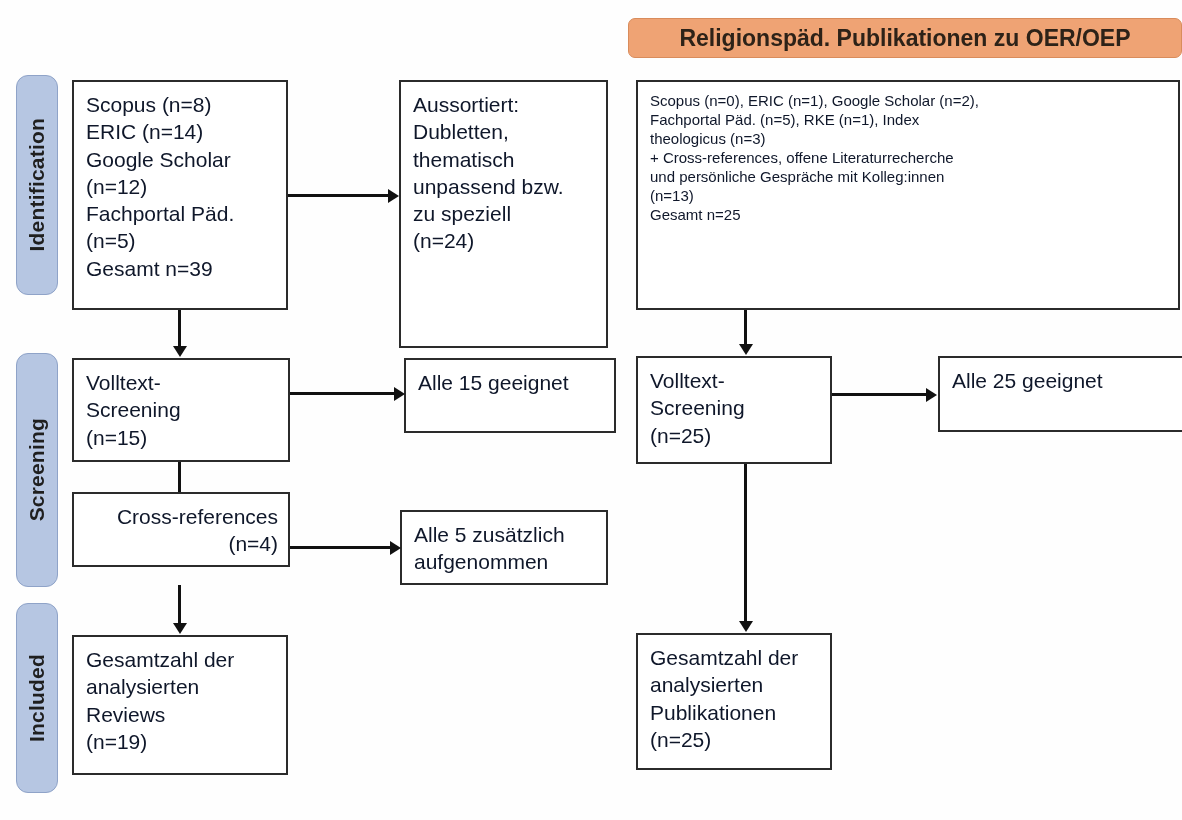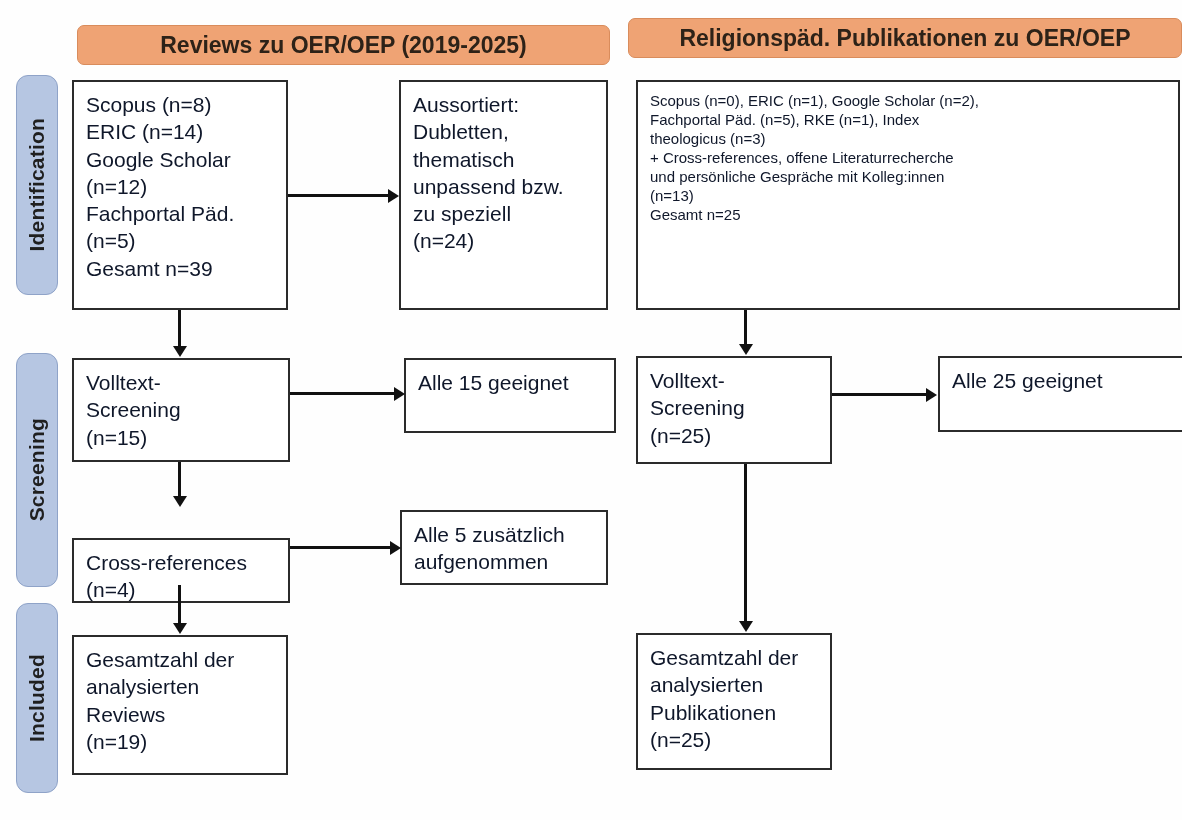--- a/index.html
+++ b/index.html
@@ -111,39 +111,36 @@
   </div>
 
   <div class="stage-tab" style="left:16px; top:353px; width:40px; height:232px;">
     <span class="stage-label">Screening</span>
   </div>
 
   <div class="stage-tab" style="left:16px; top:603px; width:40px; height:188px;">
     <span class="stage-label">Included</span>
   </div>
 
-  <div class="col-header" style="left:77px; top:25px; width:531px; height:38px;">
-    <span>Reviews zu OER/OEP (2019-2025)</span>
-  </div>
 
   <div class="col-header" style="left:628px; top:18px; width:552px; height:38px;">
     <span>Religionspäd. Publikationen zu OER/OEP</span>
   </div>
 
   <div class="flow-box" style="left:72px; top:80px; width:216px; height:230px;">
     <span class="box-text">Scopus (n=8)
 ERIC (n=14)
 Google Scholar
 (n=12)
 Fachportal Päd.
 (n=5)
 Gesamt n=39</span>
   </div>
 
-  <div class="flow-box" style="left:399px; top:80px; width:209px; height:230px;">
+  <div class="flow-box" style="left:399px; top:80px; width:209px; height:268px;">
     <span class="box-text">Aussortiert:
 Dubletten,
 thematisch
 unpassend bzw.
 zu speziell
 (n=24)</span>
   </div>
 
   <div class="conn-h" style="left:288px; top:194px; width:100px;"></div>
   <div class="arrow-right" style="left:388px; top:188.5px;"></div>
@@ -160,21 +157,21 @@
   <div class="flow-box" style="left:404px; top:358px; width:212px; height:75px;">
     <span class="box-text">Alle 15 geeignet</span>
   </div>
 
   <div class="conn-h" style="left:290px; top:392px; width:104px;"></div>
   <div class="arrow-right" style="left:394px; top:386.5px;"></div>
 
   <div class="conn-v" style="left:178px; top:462px; height:34px;"></div>
   <div class="arrow-down" style="left:172.5px; top:496px;"></div>
 
-  <div class="flow-box" style="left:72px; top:538px; width:218px; height:65px;">
+  <div class="flow-box" style="left:72px; top:492px; width:218px; height:75px;text-align:right;">
     <span class="box-text">Cross-references
 (n=4)</span>
   </div>
 
   <div class="flow-box" style="left:400px; top:510px; width:208px; height:75px;">
     <span class="box-text">Alle 5 zusätzlich
 aufgenommen</span>
   </div>
 
   <div class="conn-h" style="left:290px; top:546px; width:100px;"></div>

